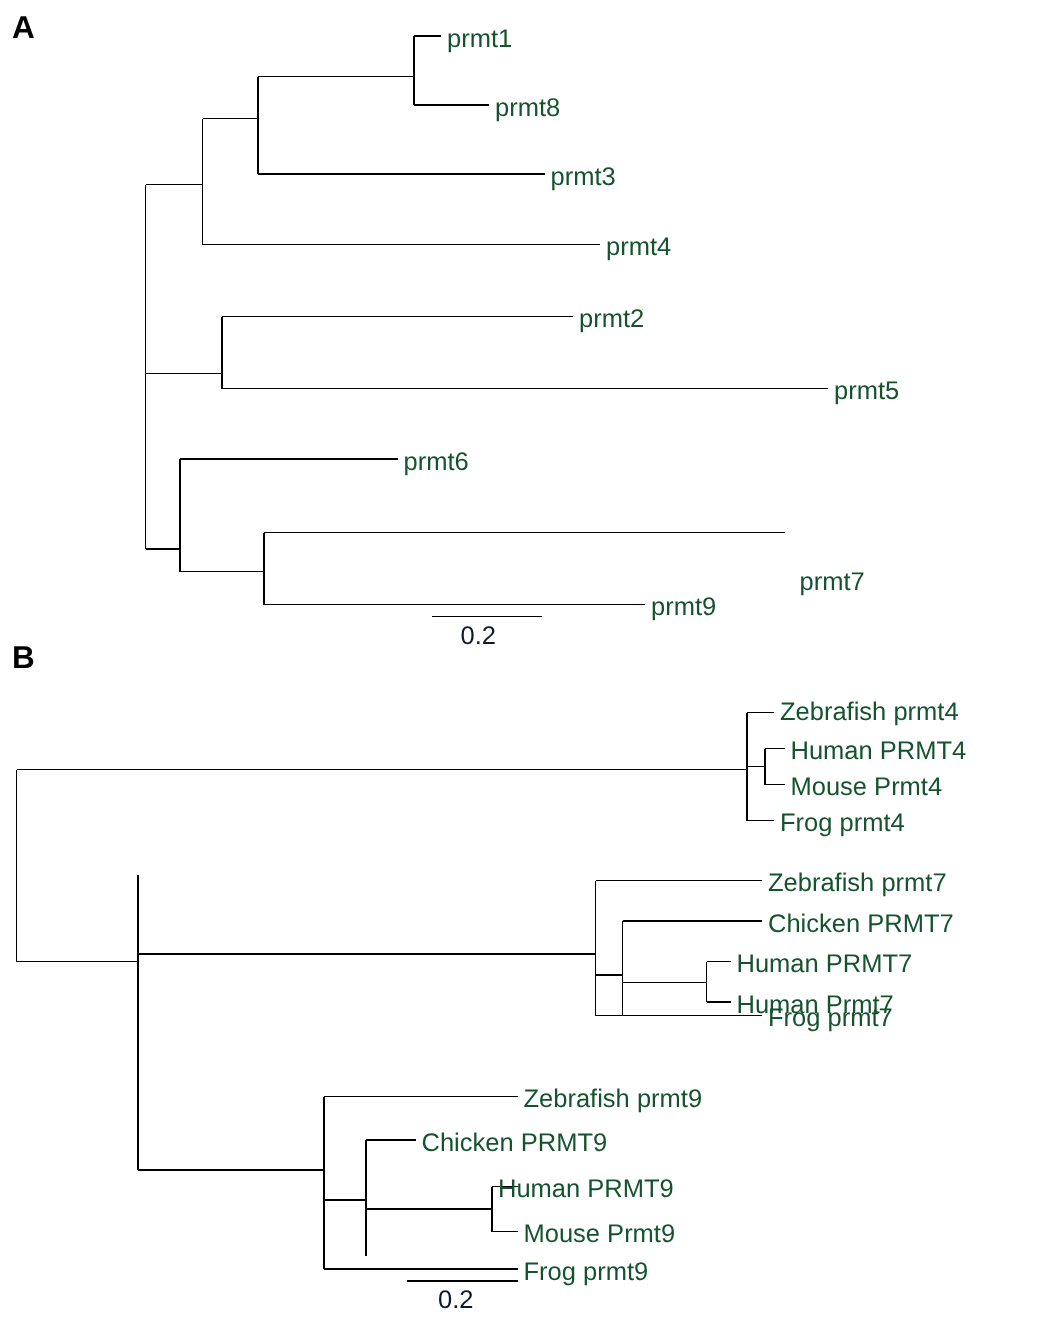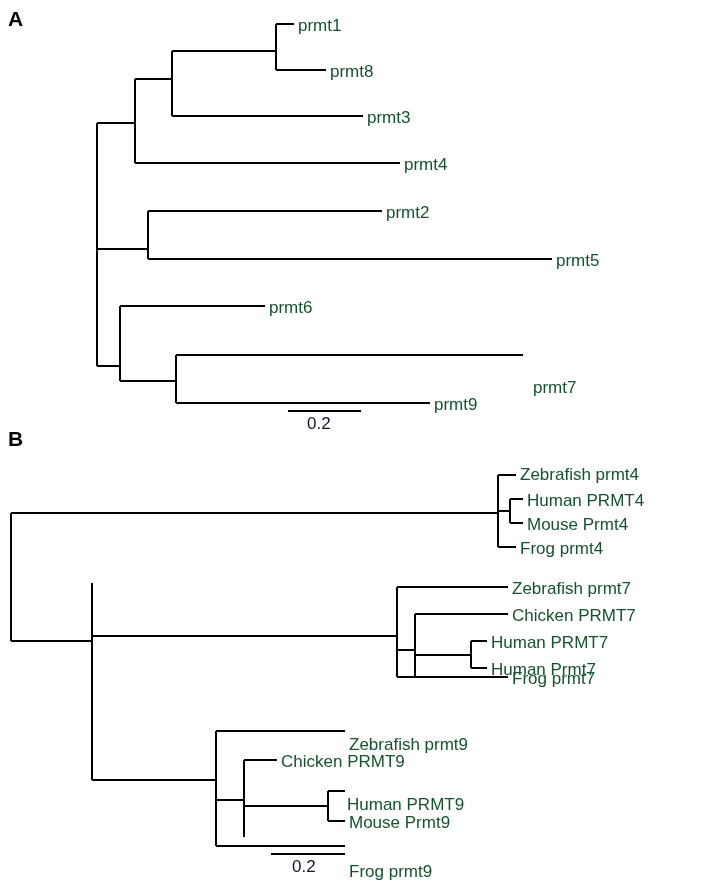--- a/index.html
+++ b/index.html
@@ -157,21 +157,21 @@
   <div class="tip-label" style="left:527px; top:492px;">Human PRMT4</div>
   <div class="tip-label" style="left:527px; top:516px;">Mouse Prmt4</div>
   <div class="tip-label" style="left:520px; top:540px;">Frog prmt4</div>
 
   <div class="tip-label" style="left:512px; top:580px;">Zebrafish prmt7</div>
   <div class="tip-label" style="left:512px; top:607px;">Chicken PRMT7</div>
   <div class="tip-label" style="left:491px; top:634px;">Human PRMT7</div>
   <div class="tip-label" style="left:491px; top:661px;">Human Prmt7</div>
   <div class="tip-label" style="left:512px; top:670px;">Frog prmt7</div>
 
-  <div class="tip-label" style="left:349px; top:724px;margin-top:12px;">Zebrafish prmt9</div>
+  <div class="tip-label" style="left:349px; top:724px;">Zebrafish prmt9</div>
   <div class="tip-label" style="left:281px; top:753px;">Chicken PRMT9</div>
-  <div class="tip-label" style="left:347px; top:784px;margin-top:12px;">Human PRMT9</div>
+  <div class="tip-label" style="left:332px; top:784px;">Human PRMT9</div>
   <div class="tip-label" style="left:349px; top:814px;">Mouse Prmt9</div>
-  <div class="tip-label" style="left:349px; top:839px;margin-top:24px;">Frog prmt9</div>
+  <div class="tip-label" style="left:349px; top:839px;">Frog prmt9</div>
 
   <div class="scale-label" style="left:292px; top:858px;">0.2</div>
 
 </div>
 
 </body></html>

